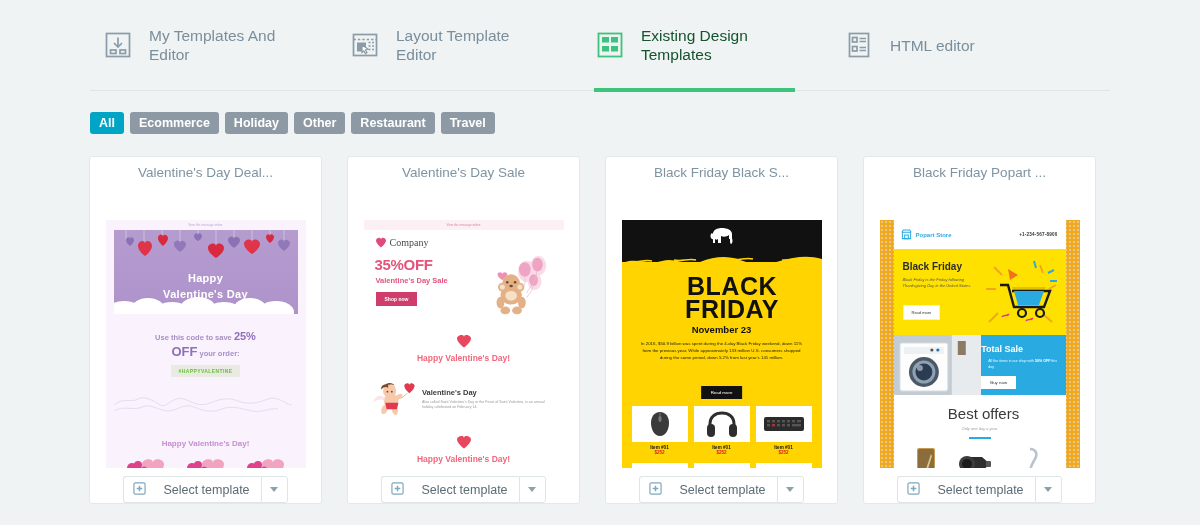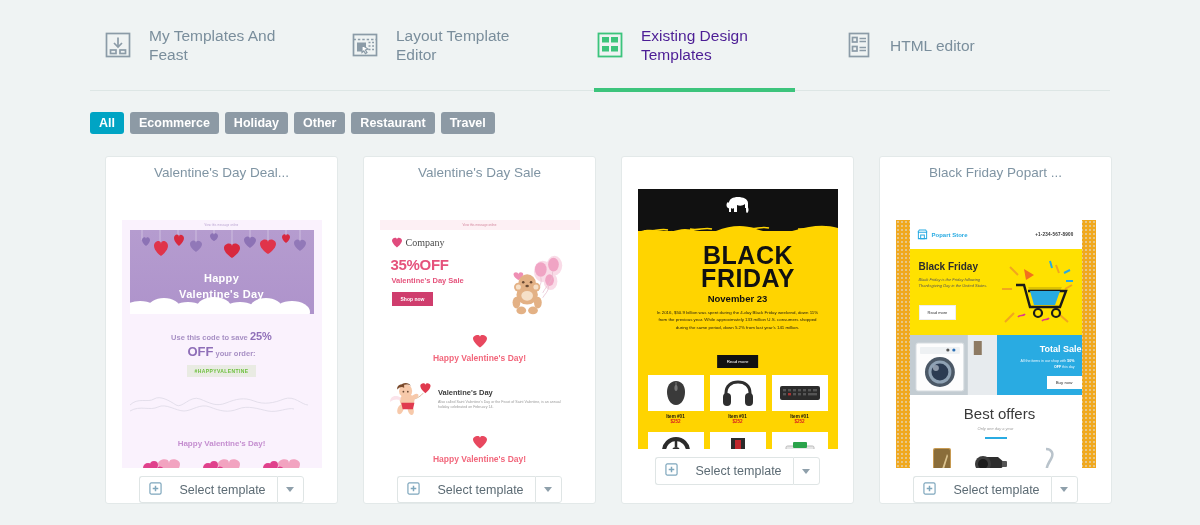--- a/index.html
+++ b/index.html
@@ -31,21 +31,21 @@
   }
   .tab-ico { flex: 0 0 auto; width: 32px; height: 32px; }
   .tab-ico svg { display: block; }
   .tab-label {
     font-size: 15.5px;
     line-height: 19px;
     color: #7a8e9c;
     max-width: 140px;
     font-weight: 400;
   }
-  .tab.active .tab-label { color: #4c1d95; }
+  .tab.active .tab-label { color: #14532d; }
   .tab.active::after {
     content: "";
     position: absolute;
     left: 0; right: 26px; bottom: -1px;
     height: 4px;
     background: #3cc47c;
   }
   #tab-0 { padding-left: 12px; }
   #tab-0 .tab-label { max-width: 150px; }
   #tab-1 { margin-left: 10px; }
@@ -69,21 +69,21 @@
     font-weight: bold;
     line-height: 22px;
     cursor: pointer;
     white-space: nowrap;
   }
   .chip.sel { background: #00a4c4; }
 
   
   .grid {
     position: absolute;
-    left: 105px; top: 156px;
+    left: 89px; top: 156px;
     display: flex;
     gap: 25px;
   }
   .card {
     width: 233px;
     height: 348px;
     background: #ffffff;
     border: 1px solid #e3e9e9;
     border-radius: 3px;
     display: flex;
@@ -249,21 +249,21 @@
   .t4-h1 { position:absolute; left: 9px; top: 12px; font-size: 10px; font-weight: bold; color:#2c2c2c; }
   .t4-p { position:absolute; left: 9px; top: 28px; width: 78px; font-size: 4px; font-style: italic; color:#555; line-height: 6px; }
   .t4-readmore {
     position:absolute; left: 9px; top: 56px;
     background:#fff; font-size:4px; color:#333; padding: 4px 8px;
     border: .5px solid #eee;
   }
   .t4-cart { position:absolute; right: 4px; top: 6px; width: 84px; height: 74px; }
   .t4-mid { display:flex; height: 60px; }
   .t4-mid-l { flex: 0 0 51%; background: linear-gradient(#cfd6da,#b7c0c6); position:relative; }
-  .t4-mid-r { flex: 1; background: #29abe2; text-align:right; padding-top: 9px; padding-left: 12px; }
+  .t4-mid-r { flex: 1; background: #29abe2; text-align:left; padding-top: 9px; }
   .t4-total { font-size: 9px; font-weight: bold; color:#fff; }
   .t4-totsub { font-size: 3.6px; color:#eaf7ff; line-height: 6px; margin-top: 4px; padding: 0 7px; }
   .t4-totsub b { color:#fff; }
   .t4-buy { display:inline-block; margin-top: 6px; background:#fff; color:#333; font-size:4.4px; padding: 4px 9px; }
   .t4-best { text-align:center; padding-top: 10px; }
   .t4-best h3 { margin:0; font-size: 15px; color:#3a3a3a; font-weight: normal; padding-left: 8px; }
   .t4-best p { margin: 4px 0 0 0; font-size: 4px; font-style: italic; color:#9b9b9b; }
   .t4-rule { width: 22px; height: 2px; background:#29abe2; margin: 6px auto 0 auto; }
   .t4-prow { display:flex; padding: 6px 6px 0 6px; }
   .t4-pcell { flex:1; text-align:center; }
@@ -277,21 +277,21 @@
   <div class="tab" id="tab-0">
     <span class="tab-ico">
       <svg width="32" height="32" viewBox="0 0 32 32" fill="none" stroke="#8b9ba7" stroke-width="1.7">
         <rect x="4.5" y="4.5" width="23" height="23"></rect>
         <path d="M16 8.5v9"></path>
           <path d="M12 14l4 4 4-4"></path>
         <rect x="8.5" y="21" width="5.5" height="3.5"></rect>
         <rect x="18" y="21" width="5.5" height="3.5"></rect>
       </svg>
     </span>
-    <span class="tab-label">My Templates And Feast</span>
+    <span class="tab-label">My Templates And Editor</span>
   </div>
 
   <div class="tab" id="tab-1">
     <span class="tab-ico">
       <svg width="32" height="32" viewBox="0 0 32 32" fill="none" stroke="#8b9ba7" stroke-width="1.7">
         <rect x="4.5" y="5.5" width="23" height="21"></rect>
         <path d="M4.5 10.5h23" stroke-dasharray="2.4 2"></path>
         <rect x="8" y="13.5" width="9" height="9" fill="#8b9ba7" stroke="none"></rect>
         <path d="M19.5 13.5h5.5M19.5 17h5.5M19.5 20.5h5.5" stroke-dasharray="2 1.6"></path>
         <path d="M13 16l6 4-2.6 1 1.6 2.6-1.6 1-1.6-2.6L13 23.5z" fill="#fff" stroke="#8b9ba7" stroke-width="1.2"></path>
@@ -586,20 +586,21 @@
         </span>
         <span>Select template</span>
       </div>
       <div class="btn-caret">
         <span class="caret"></span>
       </div>
     </div>
   </div>
 
   <div class="card">
+    <div class="card-title">Black Friday Black S...</div>
     <div class="thumb">
       <div class="t3">
         <div class="t3-yellow"></div>
         <div class="t3-torn">
           <svg width="200" height="20" viewBox="0 0 200 20" preserveAspectRatio="none">
             <path d="M0 20V9c14-6 26 2 40-2s24 6 38 1 26-7 40-2 26 5 40 1 28-6 42-2v14z" fill="#ffd400"></path>
             <path d="M6 8c10 1 16-3 24-1M52 6c8 2 14-2 22 0M108 5c9 2 15-2 23 0M160 6c10 1 16-3 24-1" stroke="#ffd400" stroke-width="1.6" fill="none"></path>
           </svg>
         </div>
         <div class="t3-elephant">

